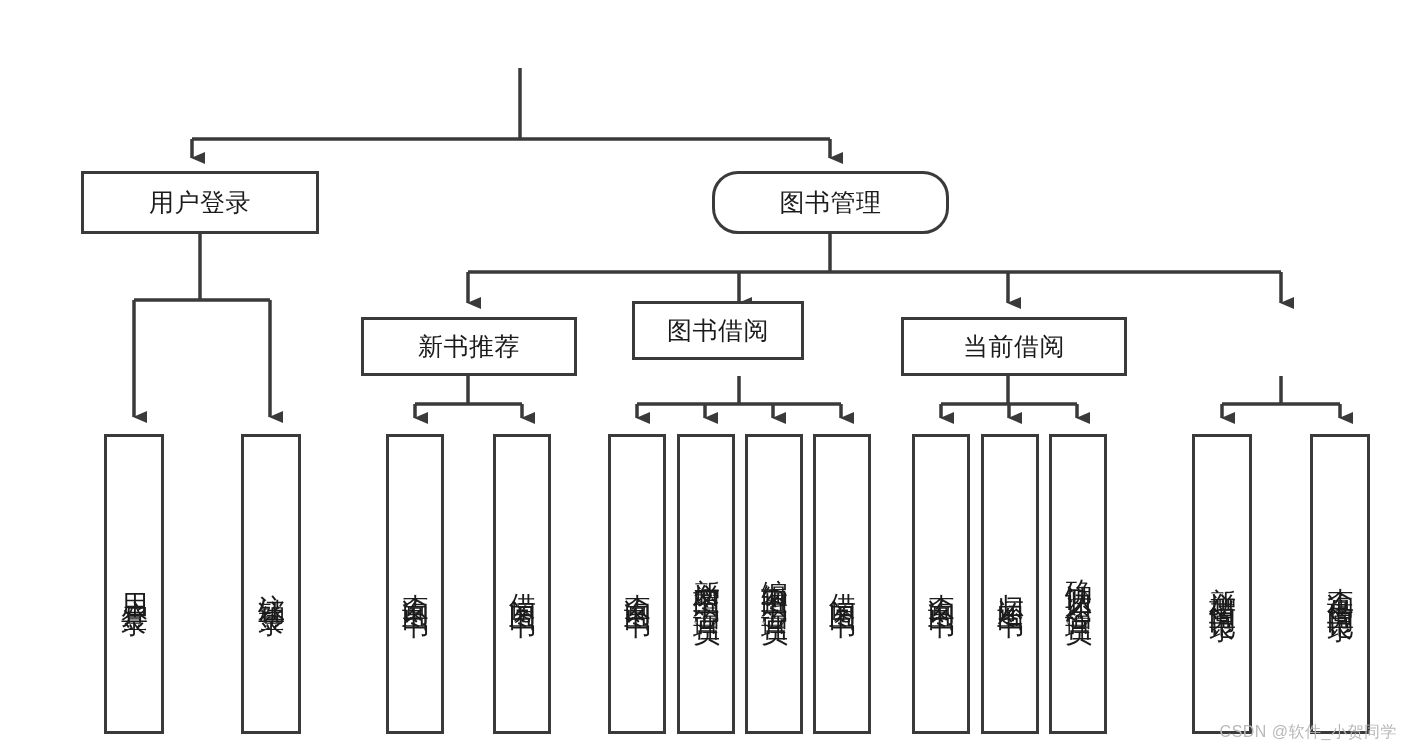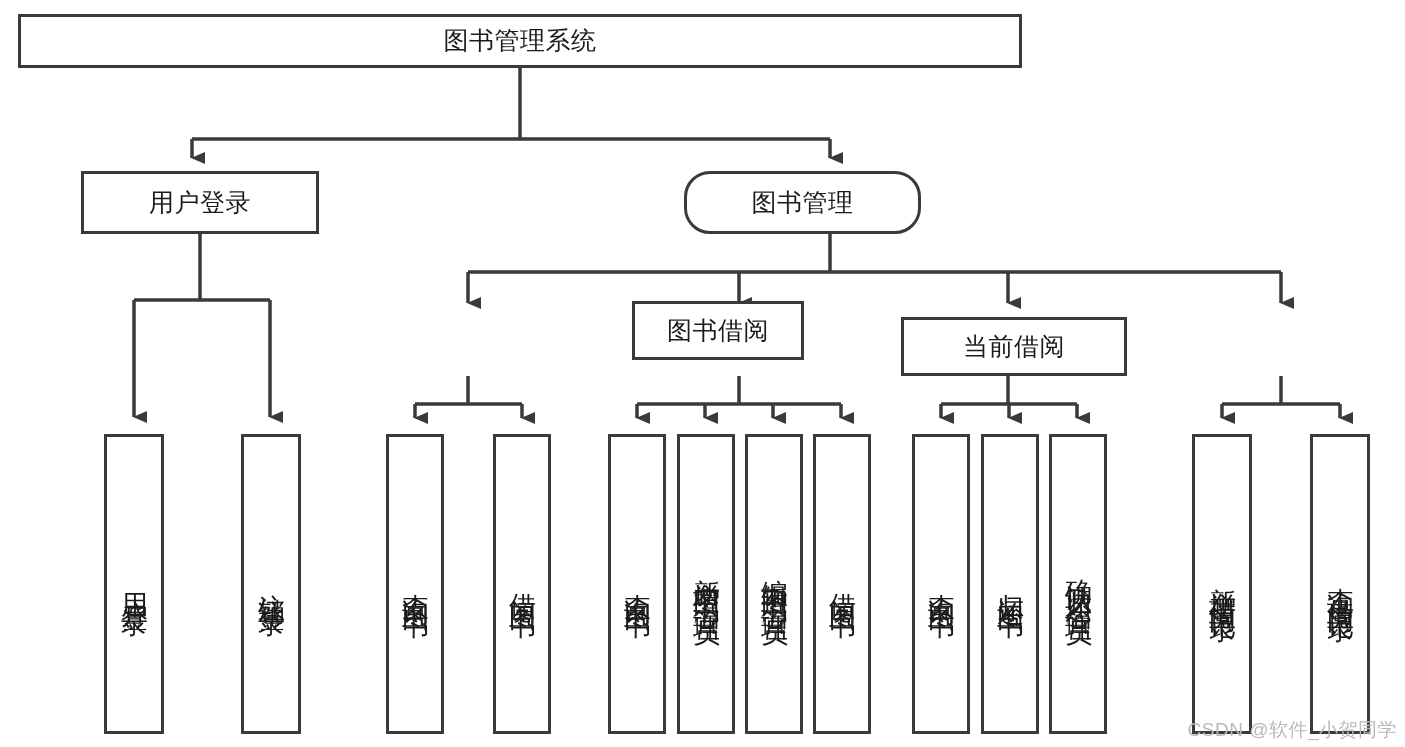--- a/index.html
+++ b/index.html
@@ -53,21 +53,21 @@
     writing-mode: vertical-rl;
     text-orientation: upright;
     font-size: 27px;
     letter-spacing: 6px;
     line-height: 1;
   }
   #watermark {
     position: absolute;
     right: 8px;
     bottom: 4px;
-    font-size: 19px;
+    font-size: 16px;
     color: #b9b9b9;
     letter-spacing: 0.5px;
     z-index: 5;
     white-space: nowrap;
   }
 </style>
 </head>
 <body>
 
 <div id="canvas">
@@ -115,31 +115,31 @@
       <path d="M1009,404 L1009,418" marker-end="url(#arrow)"></path>
       <path d="M1077,404 L1077,418" marker-end="url(#arrow)"></path>
 
       <path d="M1281,376 L1281,404"></path>
       <path d="M1222,404 L1340,404"></path>
       <path d="M1222,404 L1222,418" marker-end="url(#arrow)"></path>
       <path d="M1340,404 L1340,418" marker-end="url(#arrow)"></path>
     </g>
   </svg>
 
-  <div class="node horiz" style="left:18px; top:14px; width:1004px; height:54px;">
-    <span class="lbl">图书管理系统</span>
-  </div>
 
   <div class="node horiz" style="left:81px; top:171px; width:238px; height:63px;">
     <span class="lbl">用户登录</span>
   </div>
-  <div class="node horiz" style="left:684px; top:171px; width:237px; height:63px;border-radius:26px;">
+  <div class="node horiz" style="left:712px; top:171px; width:237px; height:63px;border-radius:26px;">
     <span class="lbl">图书管理</span>
   </div>
 
+  <div class="node horiz" style="left:361px; top:317px; width:216px; height:59px;">
+    <span class="lbl">新书推荐</span>
+  </div>
   <div class="node horiz" style="left:632px; top:301px; width:172px; height:59px;">
     <span class="lbl">图书借阅</span>
   </div>
   <div class="node horiz" style="left:901px; top:317px; width:226px; height:59px;">
     <span class="lbl">当前借阅</span>
   </div>
 
   <div class="node vert" style="left:104px; top:434px; width:60px; height:300px;">
     <span class="lbl">用户登录</span>
   </div>

